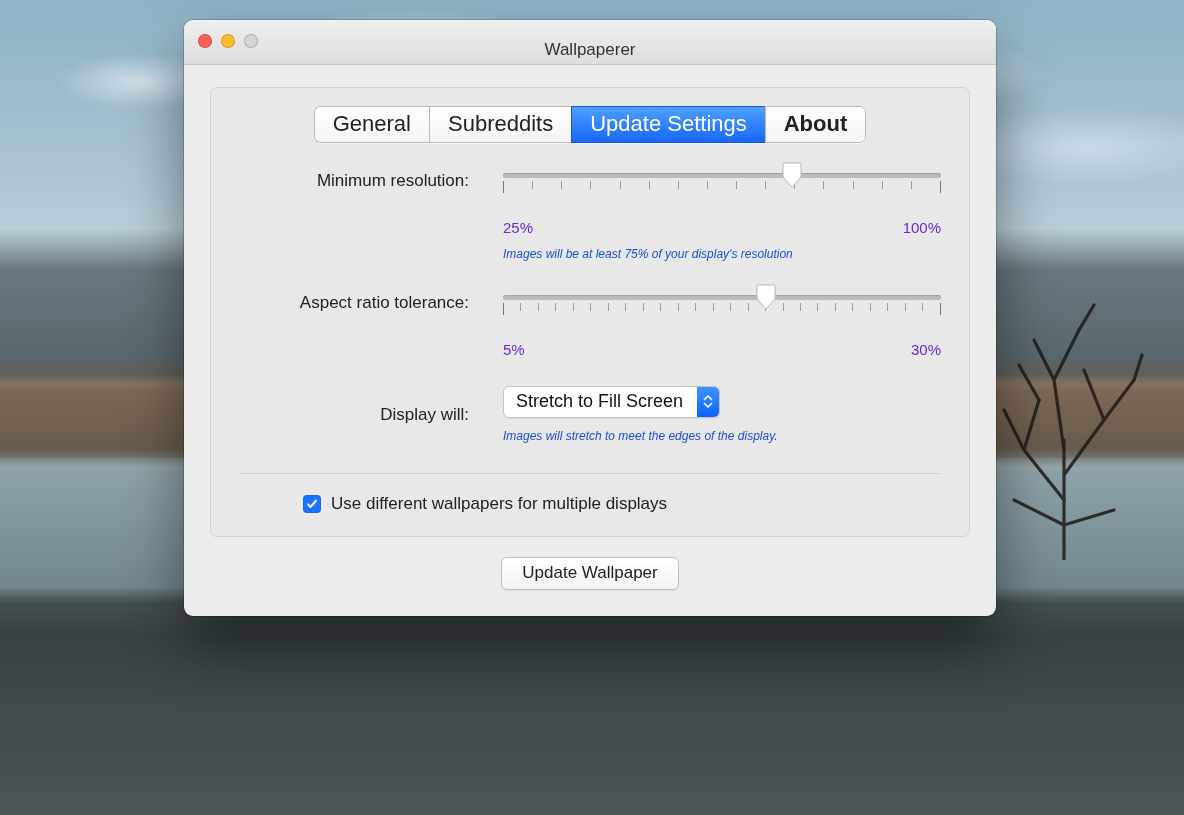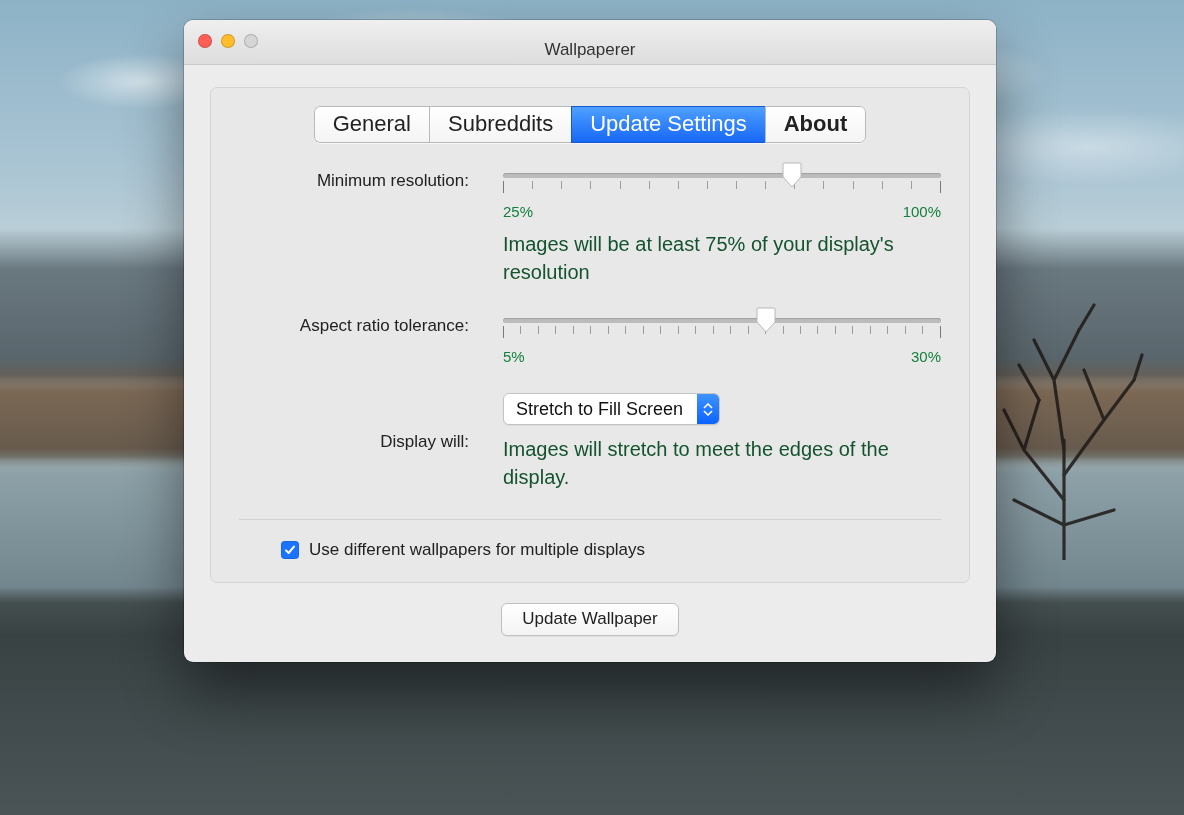--- a/index.html
+++ b/index.html
@@ -166,29 +166,30 @@
   .ticks span.major{ height:12px; background:#7a7a7a;}
   .thumb{
     position:absolute;
     top:-7px;
     width:20px; height:26px;
     transform: translateX(-50%);
     pointer-events:none;
   }
   .scale-labels{
     display:flex; justify-content:space-between;
-    margin-top:6px;
-    font-size:15px; color:#15803d;text-align:center;
+    margin-top:22px;
+    font-size:15px; color:#6d28d9;text-align:center;
   }
   .helper{
     margin-top:10px;
-    font-size:20px;
-    color:#14532d;
+    font-size:12px;
+    color:#1d4ed8;
     line-height:1.4;
     max-width: 420px;
+    font-style: italic;
   }
 
   
   .popup{
     display:inline-flex;
     align-items:center;
     background:#fff;
     border:1px solid #c3c3c3;
     border-radius:6px;
     height:30px;
@@ -212,21 +213,21 @@
   hr.divider{
     border:none;
     border-top:1px solid #d2d2d2;
     margin: 6px 0 20px;
   }
 
   
   .checkrow{
     display:flex; align-items:center; gap:10px;
     font-size:17px; color:#222;
-    margin-left:42px;
+    margin-left:64px;
   }
   .mac-check{
     width:18px;height:18px;border-radius:4px;
     background: #1a74ff;
     display:flex;align-items:center;justify-content:center;
     box-shadow: inset 0 0 0 1px rgba(0,0,0,.1);
   }
 
   
   .footer{

